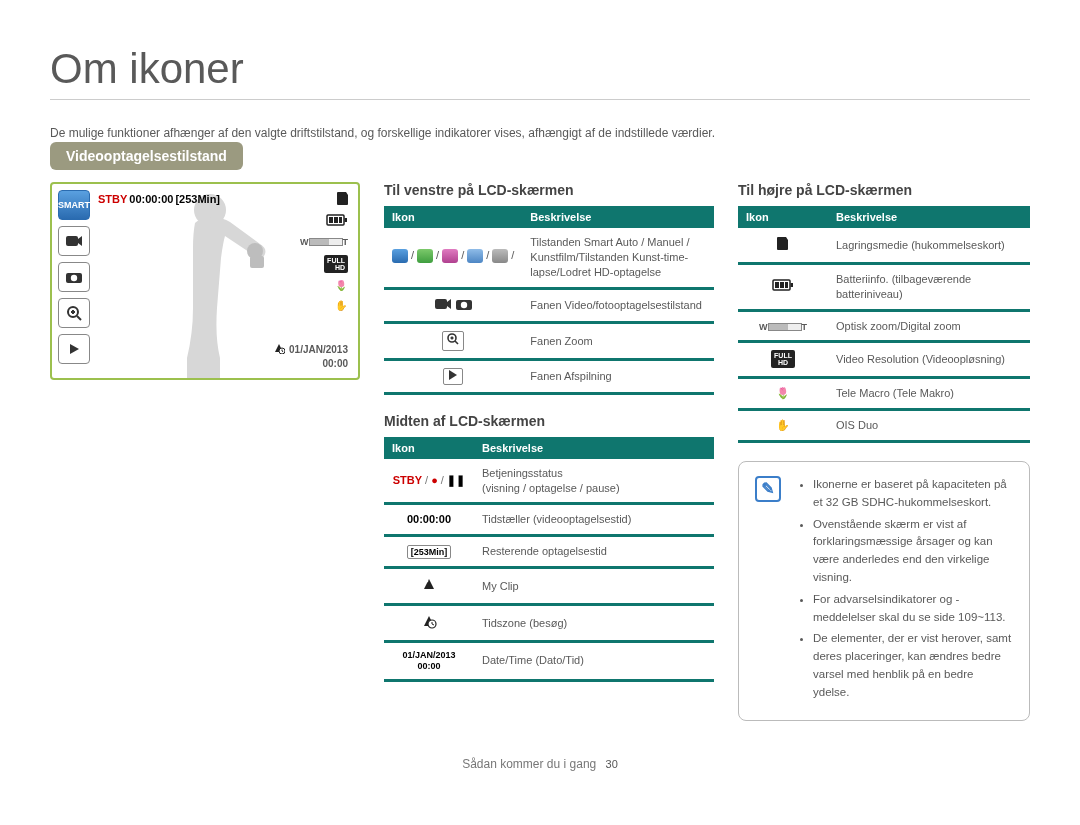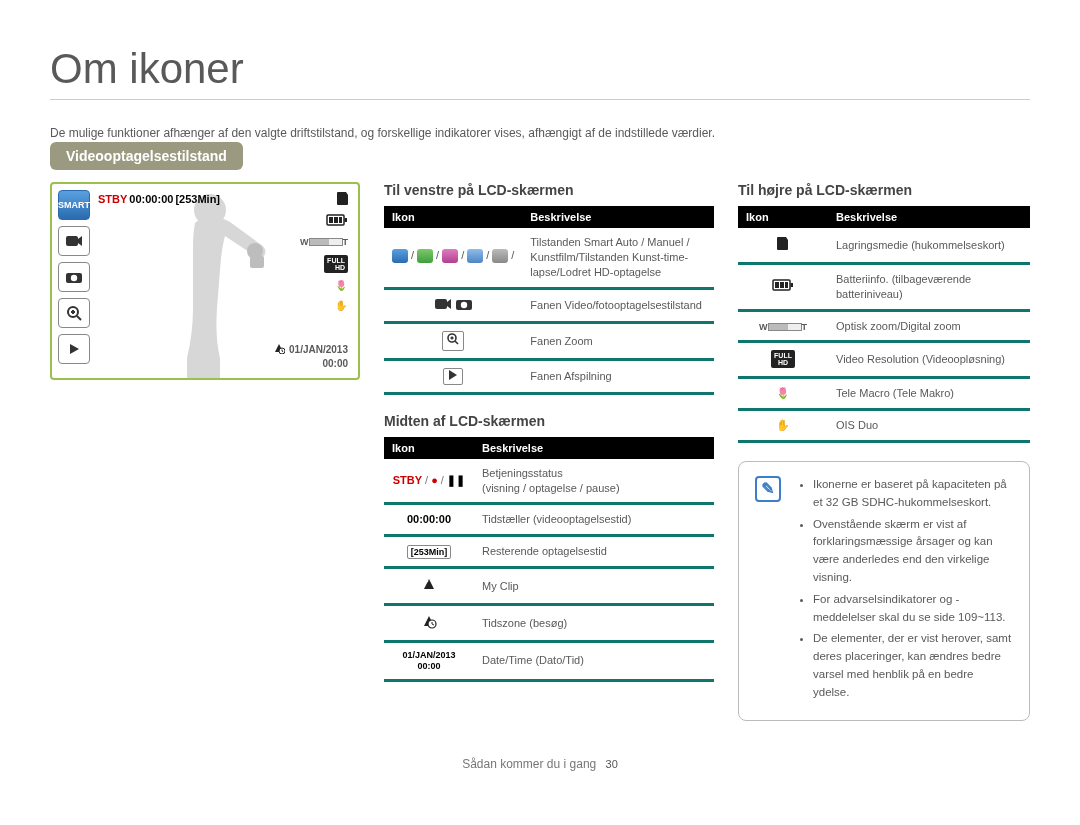--- a/index.html
+++ b/index.html
@@ -71,21 +71,21 @@
   .dateblock-inner { display:inline-flex; align-items:center; gap:4px;}
   .icon-btn {
     border:1px solid #888; border-radius:4px;
     width:32px; height:30px; background:#fff;
     display:flex; align-items:center; justify-content:center;
     font-size:14px; color:#333;
   }
   .col-heading { font-weight:bold; font-size:14px; color:#444; margin-bottom:8px; }
   table.desc { width:100%; border-collapse:collapse; font-size:11px; margin-bottom:18px;}
   table.desc th {
-    background:#000000; color:#fff; text-align:left;
+    background:#0f766e; color:#fff; text-align:left;
     font-weight:bold; padding:5px 8px; font-size:11px;
   }
   table.desc td {
     border-bottom:3px solid #0f766e;
     padding:7px 8px; vertical-align:middle; line-height:1.35;
   }
   table.desc td.icon-cell { width:90px; text-align:center; }
   .note-box {
     border:1px solid #bbb; border-radius:8px;
     padding:14px 16px; display:flex; gap:14px;

